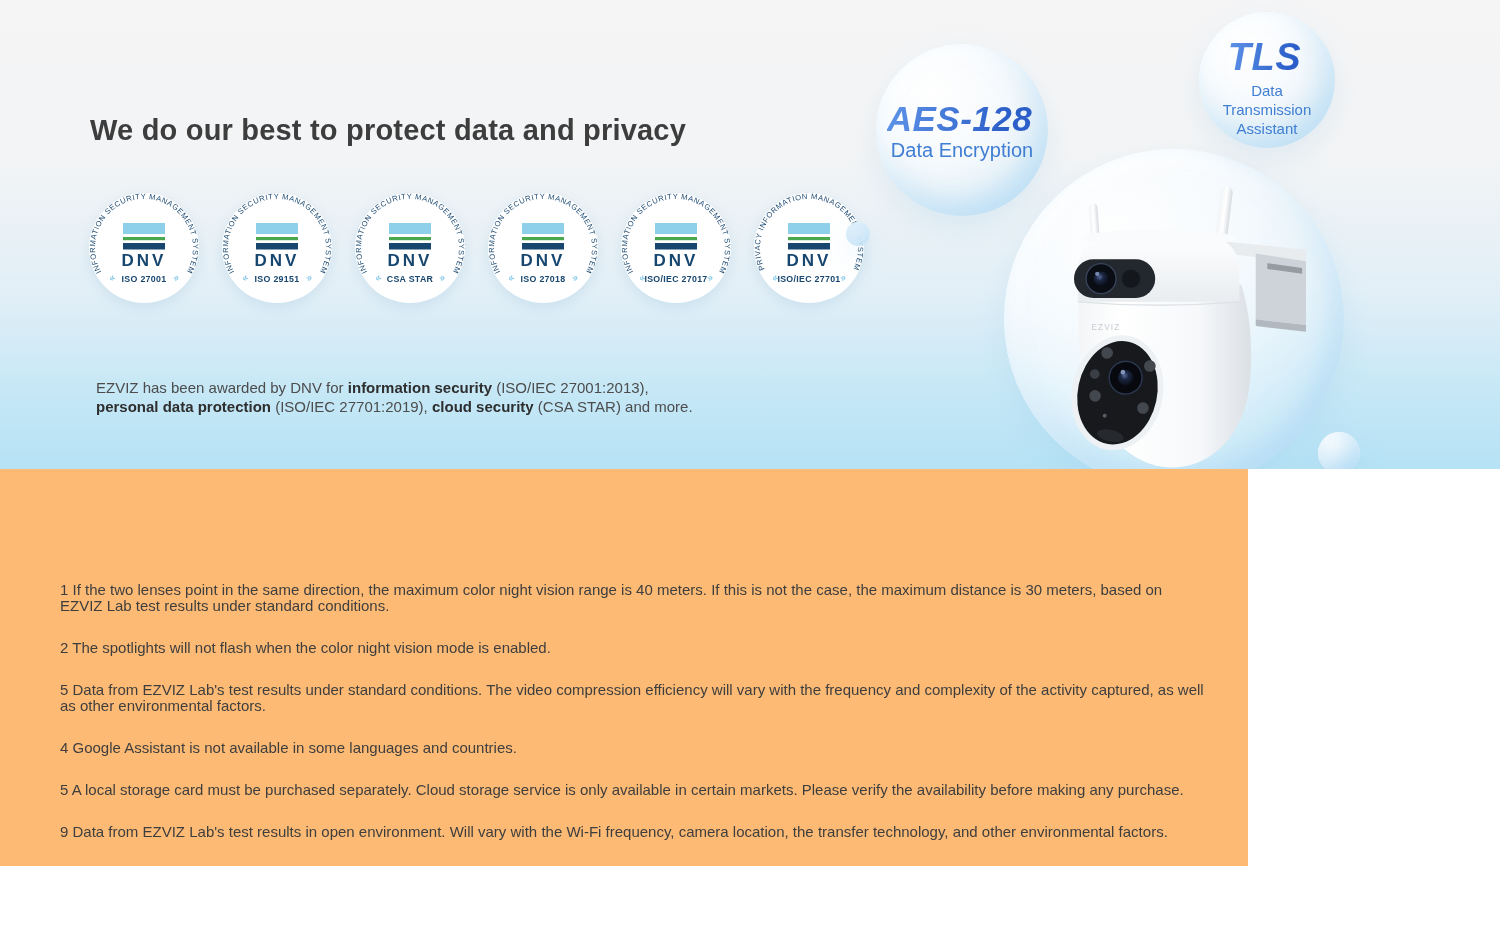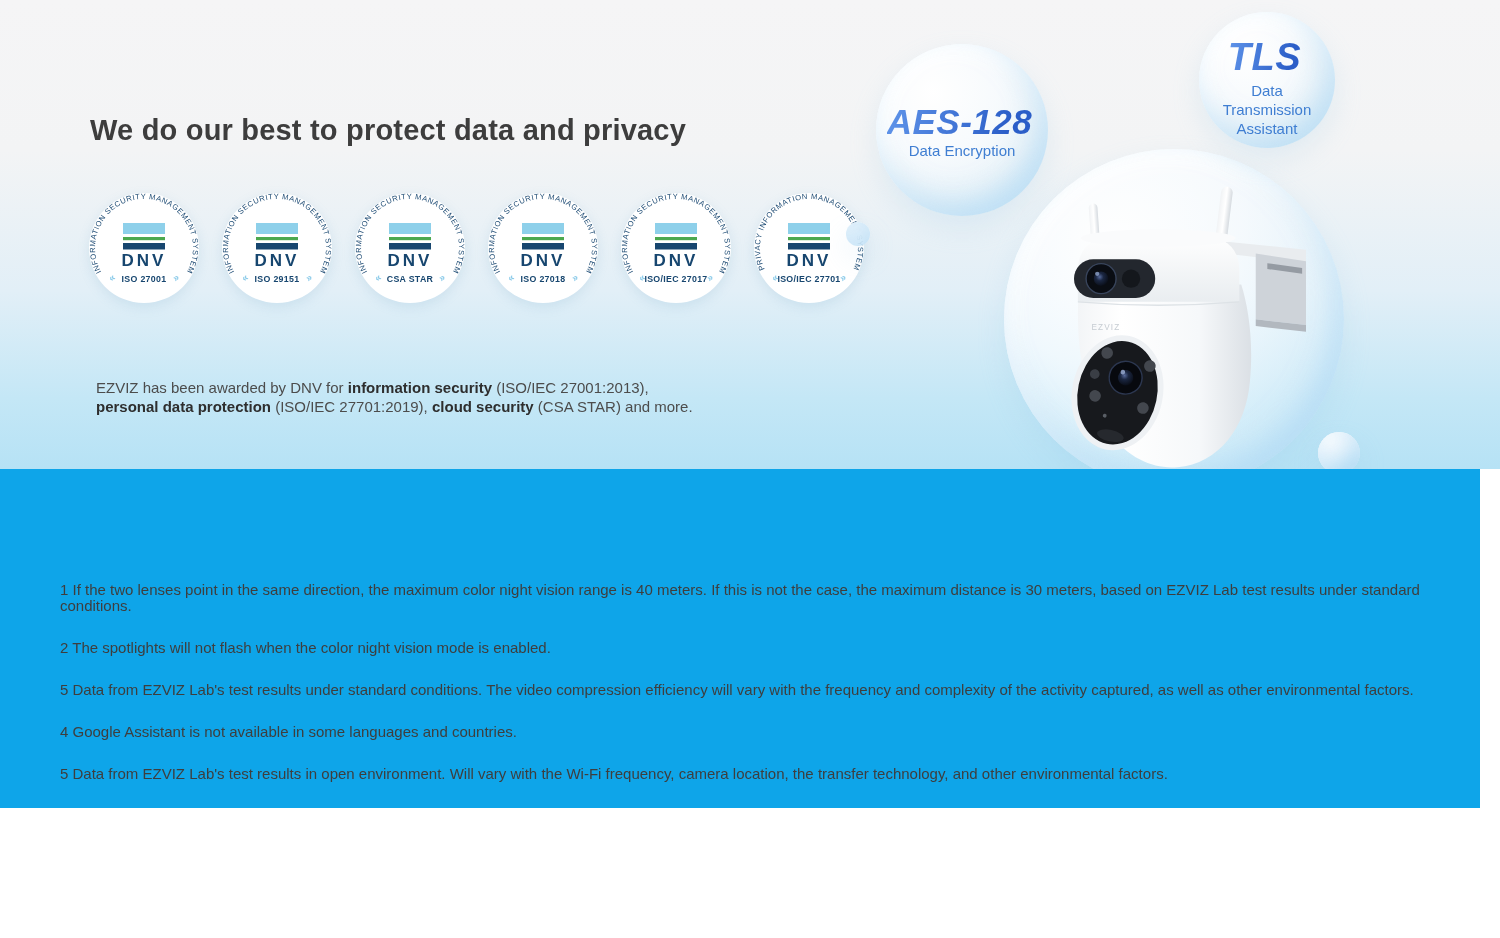--- a/index.html
+++ b/index.html
@@ -57,34 +57,34 @@
     font-style:italic; font-weight:bold; font-size:35px; letter-spacing:0.5px;
     color:#3a6bd0; padding-right:5px; white-space:nowrap;
   }
   @supports ((-webkit-background-clip:text) or (background-clip:text)) {
     .bubble-title {
       background:linear-gradient(100deg,#5f94e9 0%,#2b5ec8 80%);
       -webkit-background-clip:text; background-clip:text; color:transparent;
     }
   }
   .bubble-tls .bubble-title { font-size:38px;margin-top:13px; }
-  .bubble-sub { font-size:15px; color:#3f7ed2; }
+  .bubble-sub { font-size:20px; color:#3f7ed2; }
   .bubble-tls .bubble-sub { font-size:15px; line-height:19px; margin-top:2px; width:122px; }
 
   .bubble-lg  { left:1004px; top:149px; width:340px; height:340px; }
   .bubble-s1  { left:846px;  top:222px; width:24px;  height:24px;  }
   .bubble-s2  { left:1318px; top:432px; width:42px;  height:42px;  }
 
   .camera { position:absolute; left:1064px; top:182px; width:252px; height:290px; }
   .camera svg { width:100%; height:100%; display:block; font-family:"Liberation Sans", sans-serif; }
 
   
   .footnotes {
-    position:absolute; left:0; top:469px; width:1480px;
-    padding:113px 40px 0 60px; background:#0ea5e9;
+    position:absolute; left:0; top:469px; width:1248px;
+    padding:113px 40px 0 60px; background:#fdba74;
   }
   .footnotes p {
     margin:0 0 26px 0; font-size:15px; line-height:16px; color:#3e3e3e;
   }
 </style>
 </head>
 <body>
 
 <div class="hero">
 
@@ -274,14 +274,15 @@
       </g>
     </svg>
   </div>
 </div>
 
 <div class="footnotes">
   <p>1 If the two lenses point in the same direction, the maximum color night vision range is 40 meters. If this is not the case, the maximum distance is 30 meters, based on EZVIZ Lab test results under standard conditions.</p>
   <p>2 The spotlights will not flash when the color night vision mode is enabled.</p>
   <p>5 Data from EZVIZ Lab's test results under standard conditions. The video compression efficiency will vary with the frequency and complexity of the activity captured, as well as other environmental factors.</p>
   <p>4 Google Assistant is not available in some languages and countries.</p>
-  <p>5 Data from EZVIZ Lab's test results in open environment. Will vary with the Wi-Fi frequency, camera location, the transfer technology, and other environmental factors.</p>
+  <p>5 A local storage card must be purchased separately. Cloud storage service is only available in certain markets. Please verify the availability before making any purchase.</p>
+  <p>9 Data from EZVIZ Lab's test results in open environment. Will vary with the Wi-Fi frequency, camera location, the transfer technology, and other environmental factors.</p>
 </div>
 
 </body></html>

